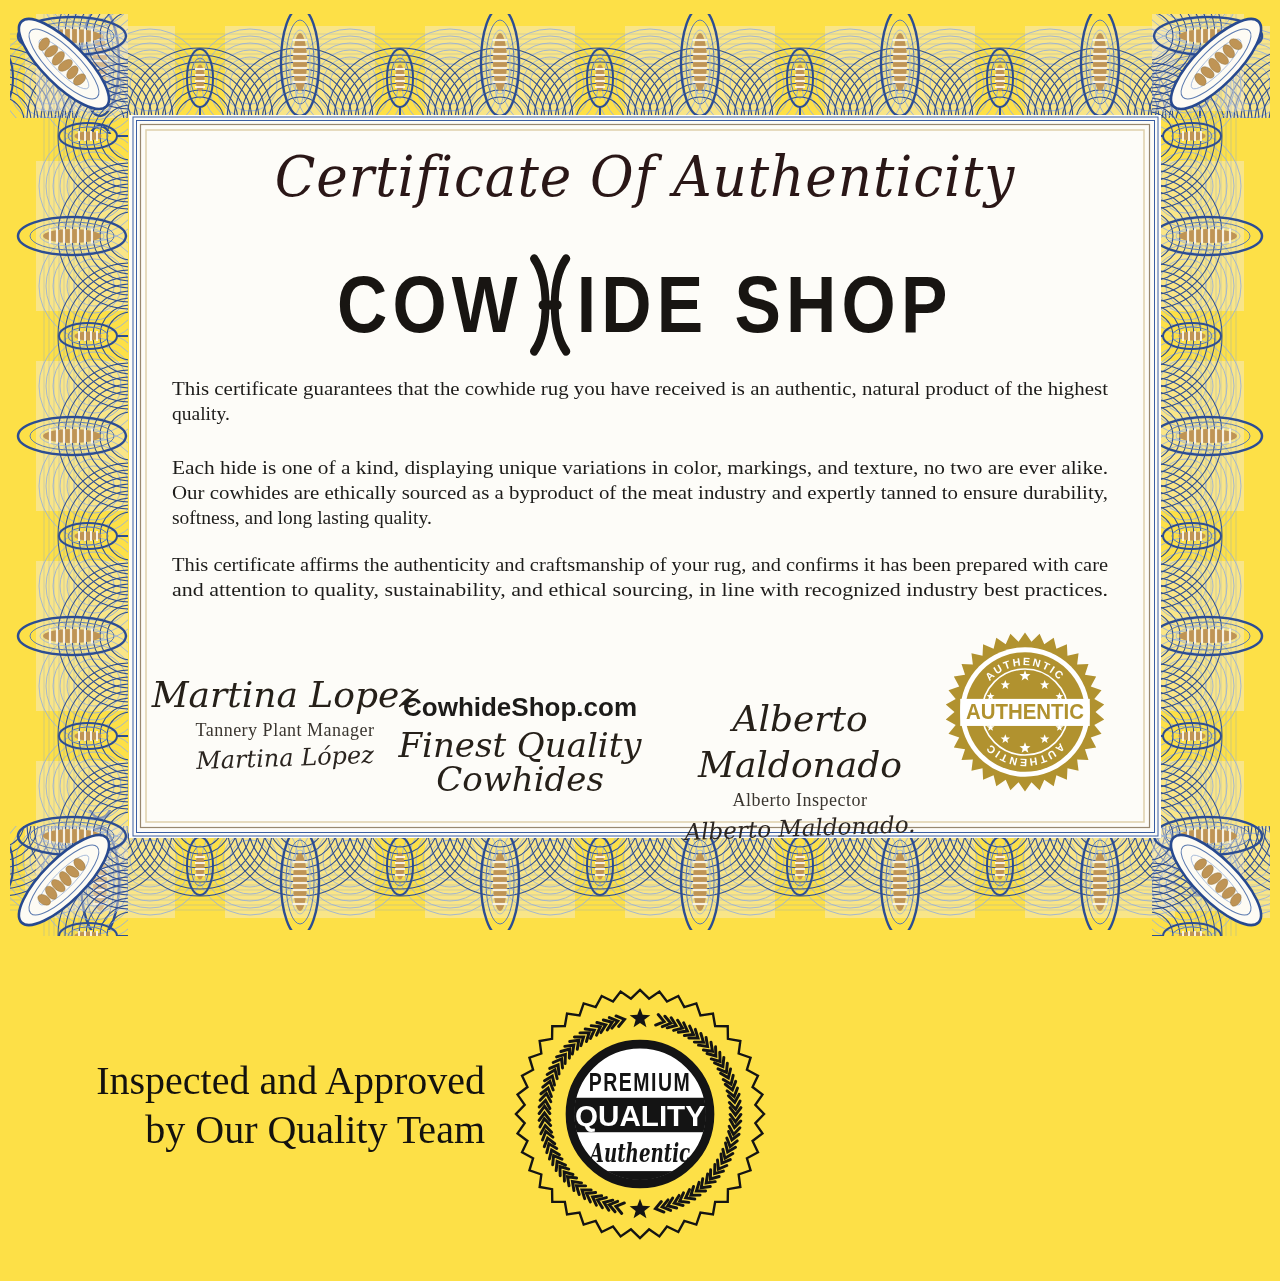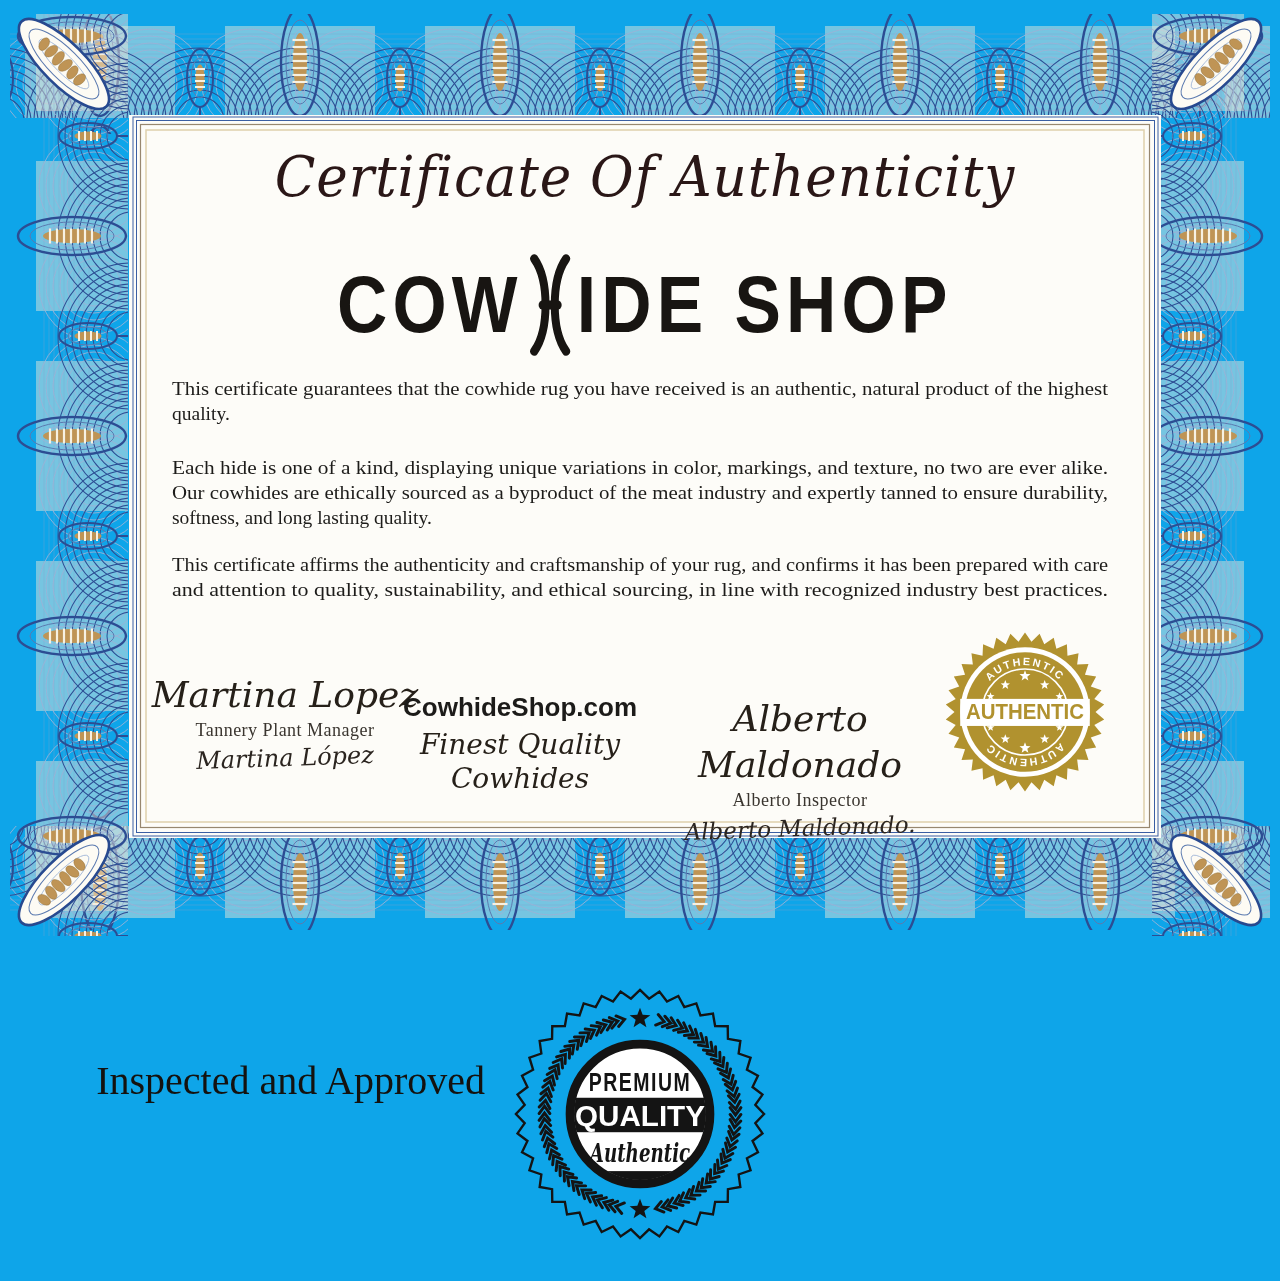--- a/index.html
+++ b/index.html
@@ -1,18 +1,18 @@
 <!DOCTYPE html>
 <html><head>
 <meta charset="utf-8">
 <style>
   *{margin:0;padding:0;box-sizing:border-box}
   html,body{background:#fff}
   body{font-family:"Liberation Serif",serif}
-  .stage{position:relative;width:1280px;height:1281px;background:#0ea5e9;overflow:hidden}
+  .stage{position:relative;width:1280px;height:1281px;background:#fde047;overflow:hidden}
   .abs{position:absolute}
   #border-svg{left:0;top:0}
 
   .title{left:140px;top:144px;width:1010px;text-align:center;
     font-family:"DejaVu Serif",serif;font-style:italic;font-size:56px;
     color:#2a1717;transform:scaleX(.95);letter-spacing:1px}
 
   .brand{left:140px;top:252px;width:1010px;display:flex;justify-content:center}
   .brand-inner{display:flex;align-items:center;transform:scaleX(.87);
     font-family:"Liberation Sans",sans-serif;font-weight:bold;font-size:80px;
@@ -30,21 +30,21 @@
   .sig .name{font-family:"DejaVu Serif",serif;font-style:italic;font-size:36px;
     line-height:46px;color:#262019}
   .sig .role{font-size:18px;letter-spacing:.5px;color:#3a352f;line-height:20px;margin-top:2px}
   .sig .script{font-family:"DejaVu Serif",serif;font-style:italic;color:#2b2520;
     line-height:36px;transform:rotate(-2deg)}
   #sig-left{left:150px;top:672px;width:270px}
   #sig-left .script{font-size:24px}
   #sig-center{left:385px;top:692px;width:270px}
   .sig .site{font-family:"Liberation Sans",sans-serif;font-weight:bold;font-size:26px;
     color:#1c1b19;line-height:30px}
-  .sig .tagline{font-family:"DejaVu Serif",serif;font-style:italic;font-size:28px;
+  .sig .tagline{font-family:"DejaVu Serif",serif;font-style:italic;font-size:34px;
     color:#262019;line-height:34px;margin-top:6px}
   #sig-right{left:645px;top:696px;width:310px}
   #sig-right .script{font-size:23px}
 
   #seal-svg{left:943px;top:630px;width:164px;height:164px}
   .seal-arc{font-family:"Liberation Sans",sans-serif;font-size:13px;font-weight:bold;
     letter-spacing:2.5px;fill:#fff;text-anchor:middle}
   .seal-band-text{font-family:"Liberation Sans",sans-serif;font-size:26px;
     font-weight:bold;text-anchor:middle}
 
@@ -264,20 +264,21 @@
         <polygon points="58.0,114.0 59.2,117.3 62.8,117.5 60.0,119.6 60.9,123.0 58.0,121.1 55.1,123.0 56.0,119.6 53.2,117.5 56.8,117.3 " fill="#ffffff"></polygon>
         <polygon points="142.0,76.0 143.2,79.3 146.8,79.5 144.0,81.6 144.9,85.0 142.0,83.1 139.1,85.0 140.0,81.6 137.2,79.5 140.8,79.3 " fill="#ffffff"></polygon>
         <polygon points="142.0,114.0 143.2,117.3 146.8,117.5 144.0,119.6 144.9,123.0 142.0,121.1 139.1,123.0 140.0,119.6 137.2,117.5 140.8,117.3 " fill="#ffffff"></polygon>
       </g>
     <rect x="21" y="84" width="158" height="33" fill="#ffffff"></rect>
     <text x="100" y="109" class="seal-band-text" textLength="144" lengthAdjust="spacingAndGlyphs" fill="#b1922f">AUTHENTIC</text>
   </svg>
 
   <div id="note-left" class="abs note">
     <div>Inspected and Approved</div>
+    <div>by Our Quality Team</div>
   </div>
 
   <svg id="badge-svg" class="abs" viewBox="0 0 260 260">
     <defs>
       <clipPath id="bclip">
           <circle cx="130" cy="130" r="67"></circle>
         </clipPath>
     </defs>
     <polygon id="badge-zigzag" fill="none" stroke-width="2.4" stroke="#141414" points="130.0,4.0 139.2,12.9 149.7,5.6 157.4,15.7 168.9,10.2 175.0,21.4 187.2,17.7 191.4,29.8 204.1,28.1 206.3,40.7 219.1,40.9 219.3,53.7 231.9,55.9 230.2,68.6 242.3,72.8 238.6,85.0 249.8,91.1 244.3,102.6 254.4,110.3 247.1,120.8 256.0,130.0 247.1,139.2 254.4,149.7 244.3,157.4 249.8,168.9 238.6,175.0 242.3,187.2 230.2,191.4 231.9,204.1 219.3,206.3 219.1,219.1 206.3,219.3 204.1,231.9 191.4,230.2 187.2,242.3 175.0,238.6 168.9,249.8 157.4,244.3 149.7,254.4 139.2,247.1 130.0,256.0 120.8,247.1 110.3,254.4 102.6,244.3 91.1,249.8 85.0,238.6 72.8,242.3 68.6,230.2 55.9,231.9 53.7,219.3 40.9,219.1 40.7,206.3 28.1,204.1 29.8,191.4 17.7,187.2 21.4,175.0 10.2,168.9 15.7,157.4 5.6,149.7 12.9,139.2 4.0,130.0 12.9,120.8 5.6,110.3 15.7,102.6 10.2,91.1 21.4,85.0 17.7,72.8 29.8,68.6 28.1,55.9 40.7,53.7 40.9,40.9 53.7,40.7 55.9,28.1 68.6,29.8 72.8,17.7 85.0,21.4 91.1,10.2 102.6,15.7 110.3,5.6 120.8,12.9 "></polygon>
     <g id="badge-wreath">

